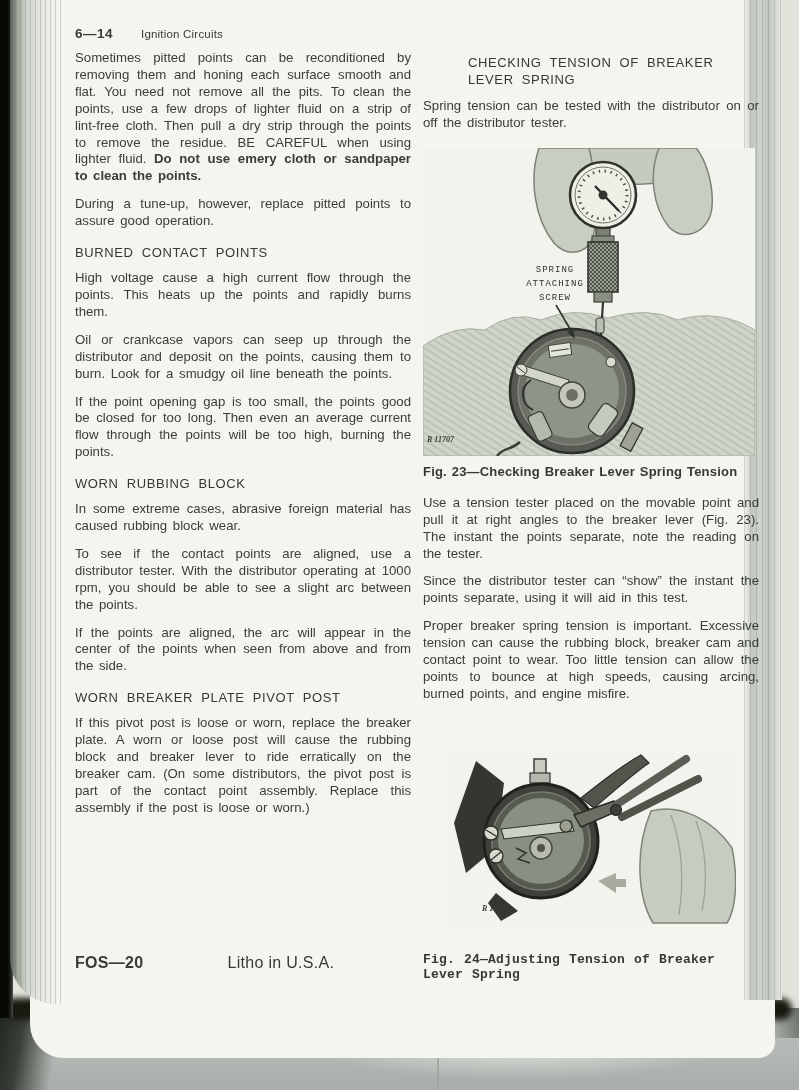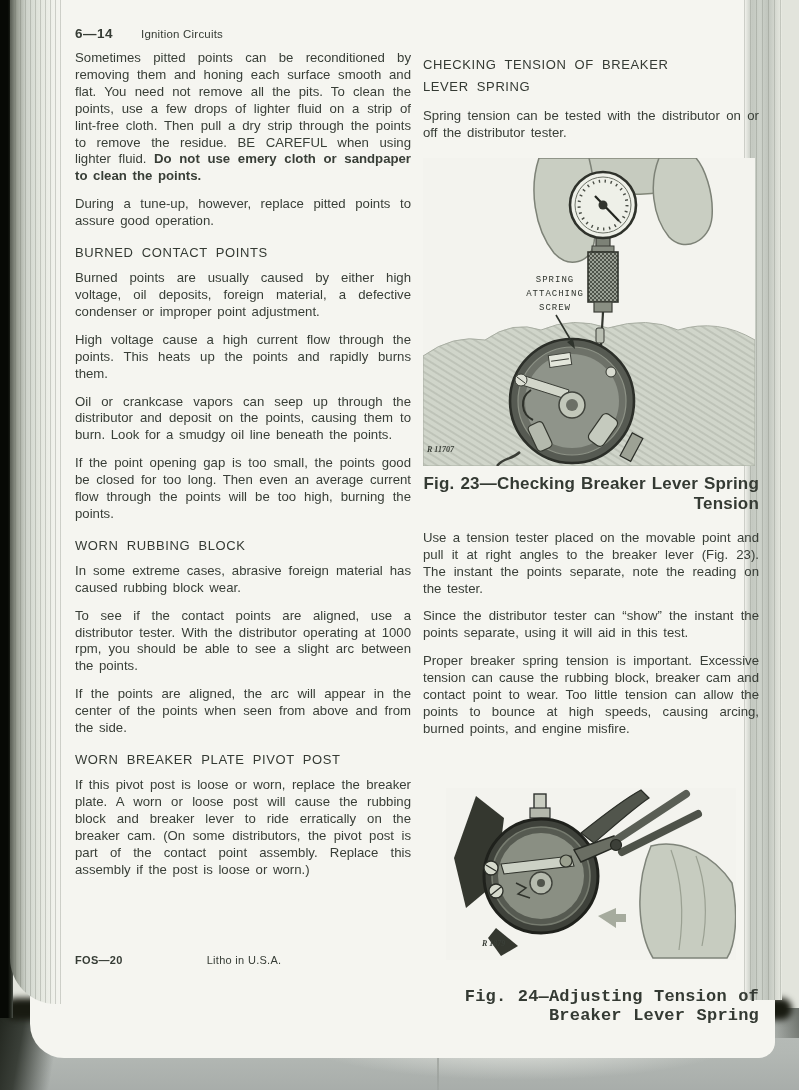--- a/index.html
+++ b/index.html
@@ -43,29 +43,29 @@
   .col-left{left:45px;}
   .col-right{left:393px;top:54px;}
   .p{font-size:13.2px;line-height:16.9px;text-align:justify;word-spacing:2px;
      margin:0 0 11px 0;}
   .p:last-child{margin-bottom:14px;}
   .h{font-size:13px;letter-spacing:.6px;word-spacing:4px;margin:15px 0 10px 0;
      color:#343a33;}
   .h-first{margin-top:0;}
   .bold{font-weight:bold;}
   .ital{}
-  .h-narrow{max-width:280px;line-height:22px;}
+  .h-narrow{max-width:280px;line-height:17px;margin-left:45px;}
 
   .figure{margin:16px 0 0 0;}
-  .fig-caption{font-size:17px;font-weight:bold;text-align:right;color:#343a33;
+  .fig-caption{font-size:13px;font-weight:bold;text-align:left;color:#343a33;
      margin:4px 0 16px 0;letter-spacing:.2px;word-spacing:1px;}
   .fig24-wrap{margin-top:50px;text-align:center;}
   .fig24-wrap .fig-caption{margin-top:23px;font-family:Liberation Mono, monospace;}
 
-  .page-footer{position:absolute;left:45px;top:954px;width:500px;font-size:11px;
+  .page-footer{position:absolute;left:45px;top:954px;width:500px;font-size:16px;
      color:#363c35;letter-spacing:.3px;}
   .footer-code{font-weight:bold;}
   .footer-litho{margin-left:84px;}
 
   svg text.fig-label{font-family:"Liberation Mono",monospace;font-size:9px;
      letter-spacing:1px;fill:#2e332c;}
   svg text.fig-ref{font-family:"Liberation Serif",serif;font-style:italic;
      font-weight:bold;font-size:8px;fill:#3a3f38;}
 </style>
 </head>
@@ -88,21 +88,20 @@
 
     <div class="page-header">
       <span class="page-num">6—14</span><span class="section-title">Ignition Circuits</span>
     </div>
 
     <div class="col col-left">
       <p class="p"><span>Sometimes pitted points can be reconditioned by removing them and honing each surface smooth and flat. You need not remove all the pits. To clean the points, use a few drops of lighter fluid on a strip of lint-free cloth. Then pull a dry strip through the points to remove the residue. BE CAREFUL when using lighter fluid. </span><span class="bold">Do not use emery cloth or sandpaper to clean the points.</span></p>
       <p class="p">During a tune-up, however, replace pitted points to assure good operation.</p>
 
       <div class="h">BURNED CONTACT POINTS</div>
-      <p class="p">Burned points are usually caused by either high voltage, oil deposits, foreign material, a defective condenser or improper point adjustment.</p>
       <p class="p">High voltage cause a high current flow through the points. This heats up the points and rapidly burns them.</p>
       <p class="p">Oil or crankcase vapors can seep up through the distributor and deposit on the points, causing them to burn. Look for a smudgy oil line beneath the points.</p>
       <p class="p">If the point opening gap is too small, the points good be closed for too long. Then even an average current flow through the points will be too high, burning the points.</p>
 
       <div class="h">WORN RUBBING BLOCK</div>
       <p class="p">In some extreme cases, abrasive foreign material has caused rubbing block wear.</p>
 
       <p class="p">To see if the contact points are aligned, use a distributor tester. With the distributor operating at 1000 rpm, you should be able to see a slight arc between the points.</p>
       <p class="p"><span>If the points are aligned, the arc will appear in the </span><span class="ital">center</span><span> of the points when seen from above and from the side.</span></p>
 

